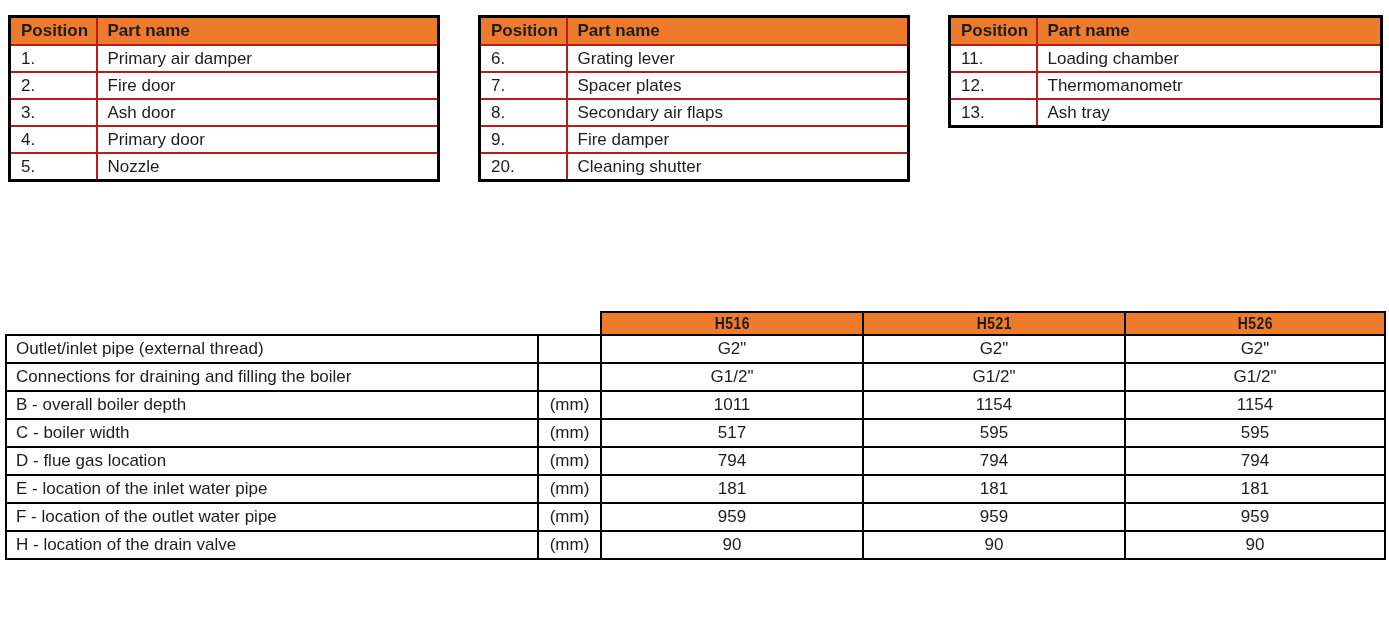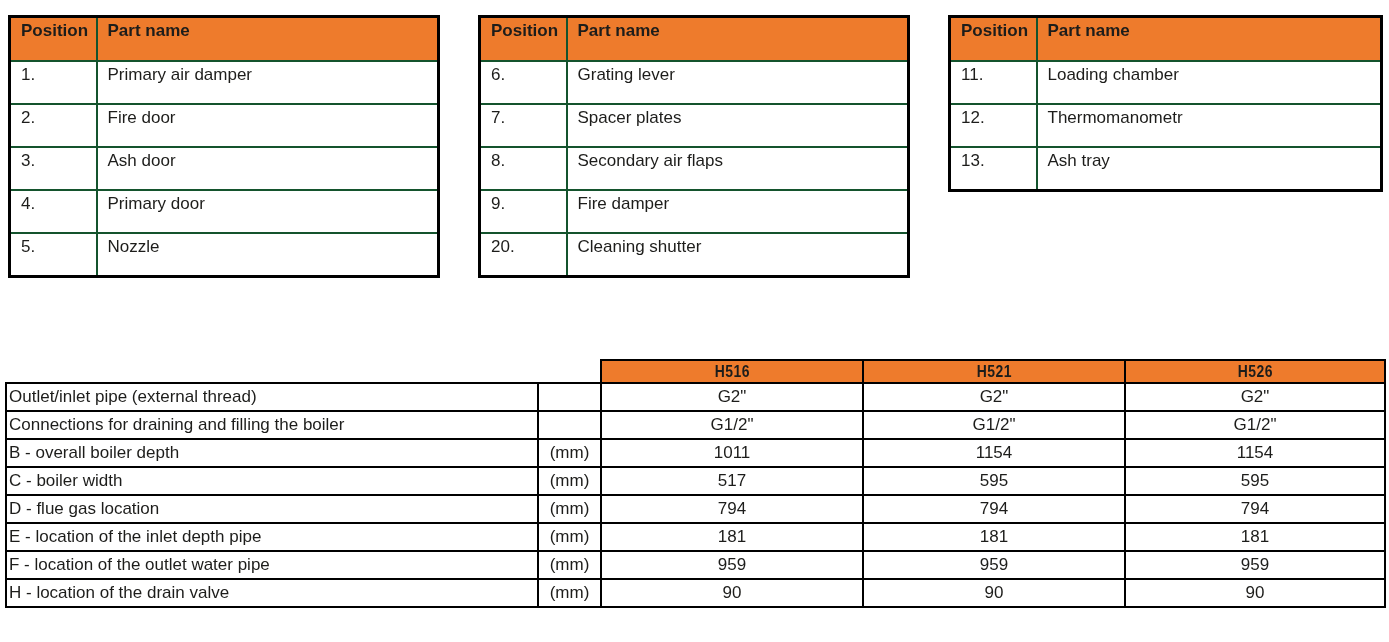--- a/index.html
+++ b/index.html
@@ -20,25 +20,25 @@
     border-collapse: collapse;
     table-layout: fixed;
     position: absolute;
   }
 
   
   .parts-table {
     border: 3px solid #000000;
   }
   .parts-table th, .parts-table td {
-    border: 2px solid #14532d;
+    border: 2px solid #b91c1c;
     font-size: 17px;
     text-align: left;
     vertical-align: middle;
-    padding: 0 0 16px 10px;
+    padding: 0 0 0 10px;
     white-space: nowrap;
     overflow: hidden;
   }
   .parts-table th {
     background: #ee7b2c;
     font-weight: bold;
     height: 26px;
   }
   .parts-table td {
     height: 25px;
@@ -66,21 +66,21 @@
     display: inline-block;
     transform: scaleX(0.82);
     letter-spacing: 0.5px;
   }
   .spec-table td.blank-cell {
     border: none;
     background: transparent;
   }
   .spec-table td.label-cell {
     text-align: left;
-    padding: 0 0 0 2px;
+    padding: 0 0 0 9px;
     height: 26px;
   }
   .spec-table td.unit-cell,
   .spec-table td.value-cell {
     text-align: center;
     padding: 0;
     height: 26px;
   }
 </style>
 </head>
@@ -178,21 +178,21 @@
         <td>12.</td>
         <td>Thermomanometr</td>
       </tr>
       <tr>
         <td>13.</td>
         <td>Ash tray</td>
       </tr>
     </tbody>
   </table>
 
-  <table class="spec-table" style="left:5px; top:311px; width:1381px;margin-top:48px;">
+  <table class="spec-table" style="left:5px; top:311px; width:1381px;">
     <colgroup>
       <col style="width:532px">
         <col style="width:63px">
       <col style="width:262px">
         <col style="width:262px">
         <col>
     </colgroup>
     <thead>
       <tr>
         <td class="blank-cell"></td>
@@ -232,21 +232,21 @@
         <td class="value-cell">595</td>
       </tr>
       <tr>
         <td class="label-cell">D - flue gas location</td>
         <td class="unit-cell">(mm)</td>
         <td class="value-cell">794</td>
         <td class="value-cell">794</td>
         <td class="value-cell">794</td>
       </tr>
       <tr>
-        <td class="label-cell">E - location of the inlet depth pipe</td>
+        <td class="label-cell">E - location of the inlet water pipe</td>
         <td class="unit-cell">(mm)</td>
         <td class="value-cell">181</td>
         <td class="value-cell">181</td>
         <td class="value-cell">181</td>
       </tr>
       <tr>
         <td class="label-cell">F - location of the outlet water pipe</td>
         <td class="unit-cell">(mm)</td>
         <td class="value-cell">959</td>
         <td class="value-cell">959</td>

